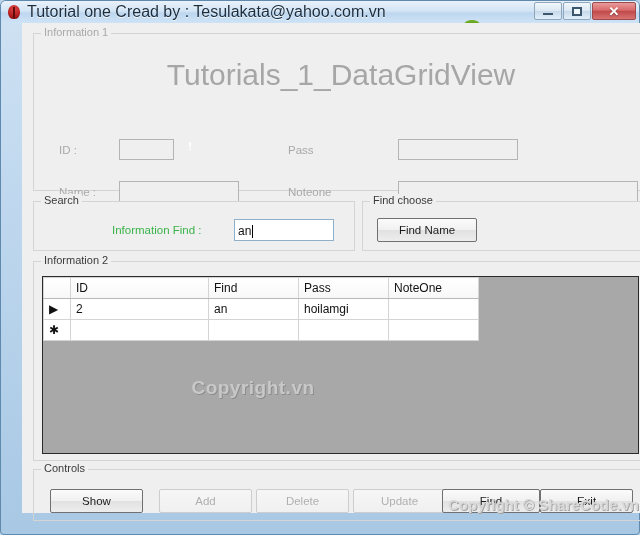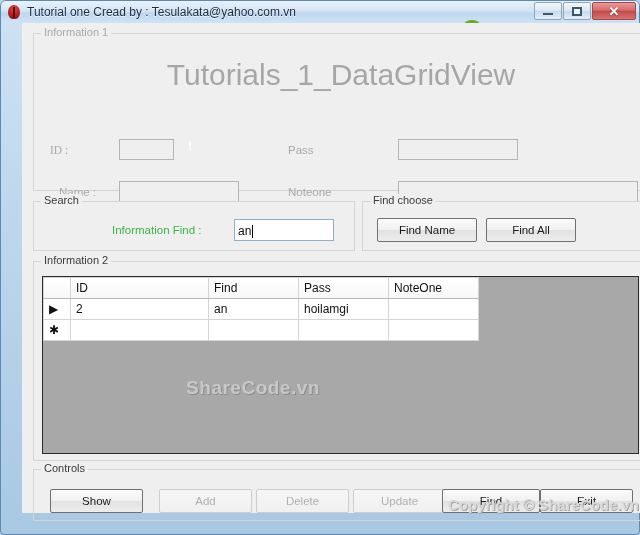--- a/index.html
+++ b/index.html
@@ -42,21 +42,21 @@
     position:absolute; left:2px; top:1px;
     width:12px; height:14px;
     background: radial-gradient(circle at 50% 25%, #e04545 0%, #b61d1d 60%, #7d1010 100%);
     border-radius: 50% 50% 45% 45%;
   }
   #app-icon .bug:after{
     content:""; position:absolute; left:5px; top:2px;
     width:2px; height:11px; background:#5d0b0b;
   }
   #title-text {
-    font-size: 12px;
+    font-size: 16px;
     color: #1b2c3d;
     white-space: nowrap;
     text-shadow: 0 1px 0 rgba(255,255,255,.75);
     flex: 0 1 auto;
     overflow: hidden;
   }
   .wbtns {
     position: absolute; right: 3px; top: 1px;
     display: flex; gap: 1px;
   }
@@ -144,21 +144,21 @@
     font-size: 11.5px;
     color: #a9a9a9;
     white-space: nowrap;
   }
   .txtbox {
     position: absolute;
     background: #efefef;
     border: 1px solid #b4b4b4;
     height: 21px;
   }
-  #lbl-id      { left: 16px;  top: 110px; font-family: Liberation Serif, serif; }
+  #lbl-id      { left: 25px;  top: 110px; }
   #txt-id      { left: 85px;  top: 105px; width: 55px; }
   #err-icon    { position:absolute; left: 148px; top: 107px; width: 16px; height: 16px; }
   #err-icon .ball {
     width: 16px; height: 16px; border-radius: 50%;
     background: radial-gradient(circle at 35% 28%, #f3a07a 0%, #e0622c 45%, #b63a12 100%);
     box-shadow: inset 0 -1px 2px rgba(0,0,0,.3);
     position: relative;
   }
   #err-icon .ball:after {
     content: "!"; position: absolute; left: 0; top: -1px; width: 16px;
@@ -359,21 +359,20 @@
       <span id="lbl-find">Information Find :</span>
       <div id="txt-find">
         <span>an</span>
           <span class="caret"></span>
       </div>
     </div>
 
     <div class="groupbox" id="gb-findchoose">
       <span class="gb-label">Find choose</span>
       <div class="btn" id="btn-findname">Find Name</div>
-      <div class="btn" id="btn-findall">Find All</div>
     </div>
 
     <div class="groupbox" id="gb-info2">
       <span class="gb-label">Information 2</span>
       <div id="grid">
         <table>
           <thead>
             <tr>
               <th class="rowhdr"></th>
               <th style="width:138px">ID</th>
@@ -392,21 +391,21 @@
             </tr>
             <tr>
               <td class="rowhdr">✱</td>
               <td></td>
               <td></td>
               <td></td>
               <td></td>
             </tr>
           </tbody>
         </table>
-        <div id="grid-watermark">ShareCode.vn</div>
+        <div id="grid-watermark">Copyright.vn</div>
       </div>
     </div>
 
     <div class="groupbox" id="gb-controls">
       <span class="gb-label">Controls</span>
       <div class="btn" id="btn-show">Show</div>
       <div class="btn disabled" id="btn-delete">Delete</div>
       <div class="btn disabled" id="btn-add">Add</div>
       <div class="btn disabled" id="btn-update">Update</div>
       <div class="btn" id="btn-find">Find</div>

